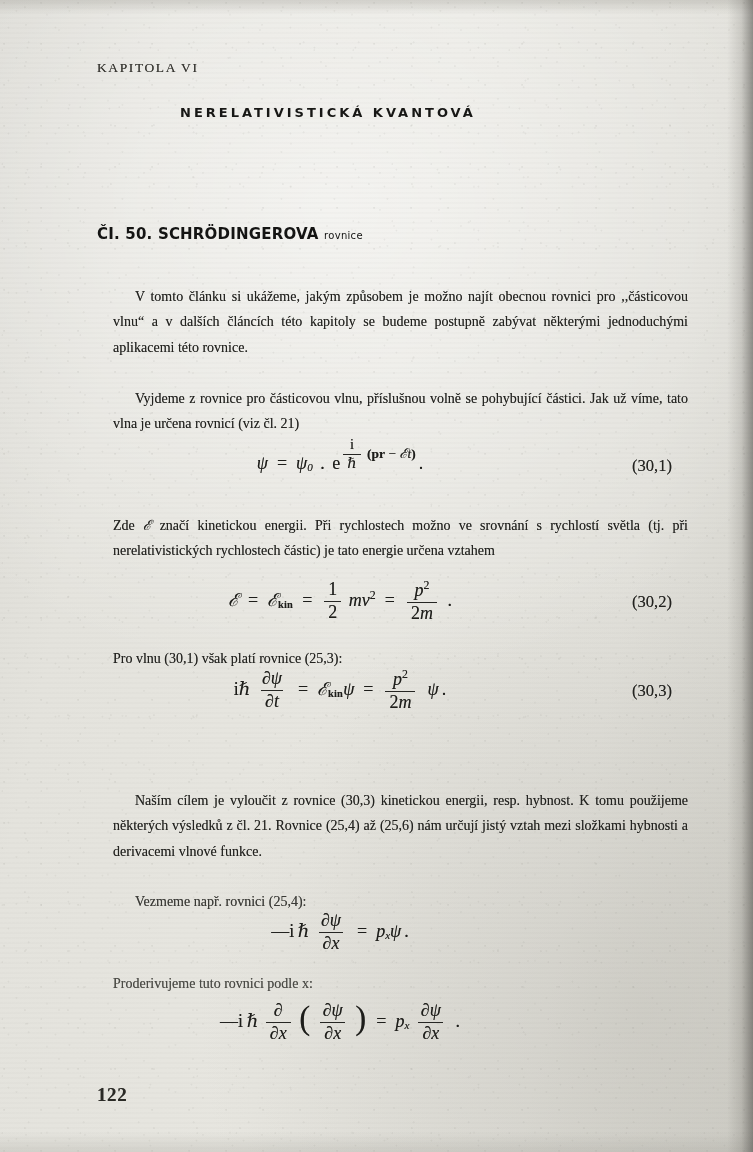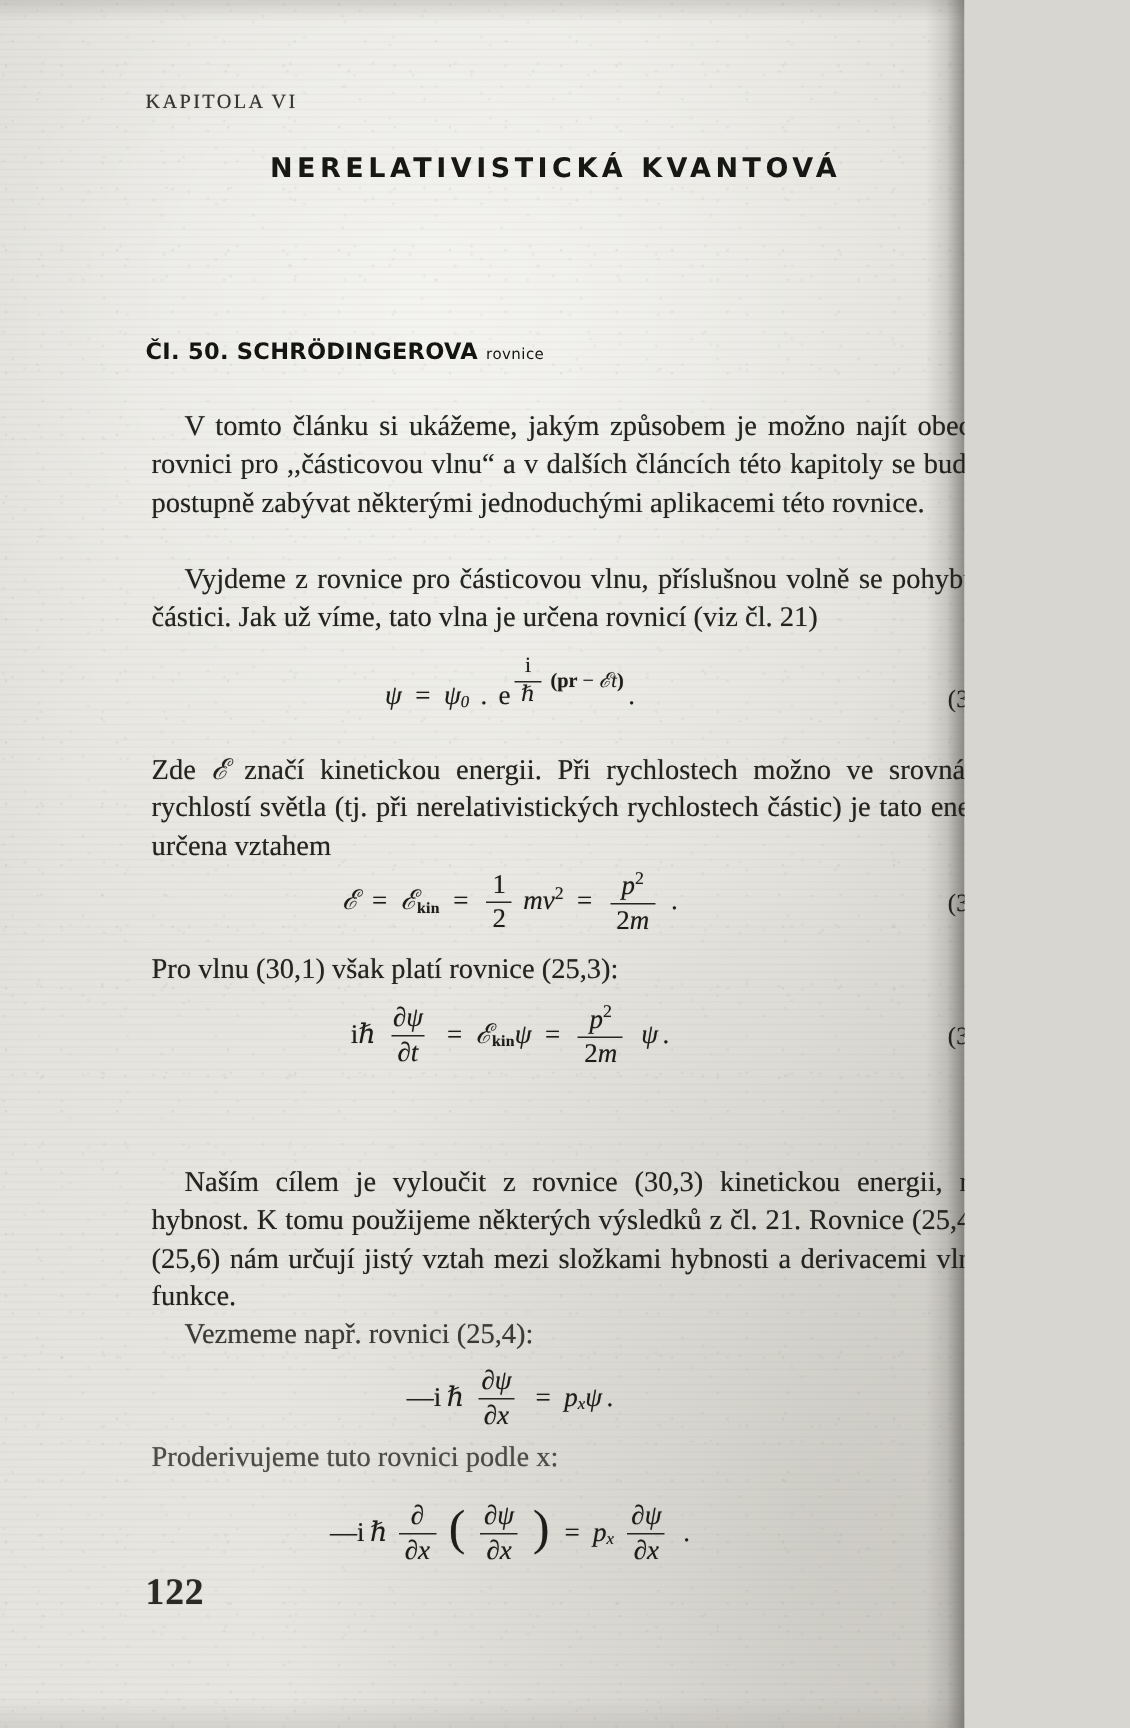--- a/index.html
+++ b/index.html
@@ -12,21 +12,21 @@
     height: 1152px;
     overflow: hidden;
     background: #d7d6d1;
     font-family: "Liberation Serif", "DejaVu Serif", serif;
     color: #1b1b1b;
   }
 
   
   .page {
     position: relative;
-    width: 643px;
+    width: 753px;
     height: 1152px;
     background:
       radial-gradient(ellipse 120% 70% at 44% 18%, rgba(255,255,255,0.55), rgba(255,255,255,0) 60%),
       radial-gradient(ellipse 90% 60% at 85% 88%, rgba(186,184,176,0.40), rgba(255,255,255,0) 65%),
       linear-gradient(101deg, #dbdad4 0%, #e4e3dd 18%, #e7e6e0 48%, #e1e0da 76%, #d2d1ca 100%);
     overflow: hidden;
   }
   
   .grain {
     position: absolute;
@@ -103,21 +103,21 @@
     font-family: "Liberation Serif", "DejaVu Serif", serif;
   }
 
   .title-block {
     position: absolute;
     top: 98px;
     left: 83px;
     width: 470px;
     font-family: "DejaVu Sans", "Liberation Sans", sans-serif;
     font-weight: 700;
-    font-size: 18px;
+    font-size: 13px;
     letter-spacing: 3.0px;
     line-height: 30px;
     color: #171715;
   }
 
   .section-head {
     position: absolute;
     top: 225px;
     left: 0;
     font-family: "DejaVu Sans", "Liberation Sans", sans-serif;
@@ -129,22 +129,22 @@
   .section-head .light {
     font-weight: 400;
     font-size: 10px;
     letter-spacing: .3px;
   }
 
   p.body {
     position: absolute;
     left: 0;
     width: 575px;
-    margin: 4px;
-    font-size: 19px;
+    margin: 16px;
+    font-size: 14px;
     line-height: 25.3px;
     text-align: justify;
     text-justify: inter-word;
     color: #232320;
     font-family: "Liberation Serif", "DejaVu Serif", serif;
   }
   p.body.indent { text-indent: 22px; }
   p.body.faded { color: #3a3a36; }
   p.body.faint { color: #4c4c47; }
 
@@ -214,22 +214,22 @@
     display: inline-block;
     position: relative;
     top: -11px;
     font-size: 13.5px;
   }
   .dotsep { margin: 0 3px; }
 
   .folio {
     position: absolute;
     left: 97px;
-    top: 1048px;
-    font-size: 25px;
+    top: 1084px;
+    font-size: 19px;
     font-weight: 700;
     letter-spacing: .6px;
     color: #2a2a26;
     font-family: "Liberation Serif", "DejaVu Serif", serif;
   }
 
   
   .inky { text-shadow: 0 0 .55px rgba(40,40,36,.55); }
 </style>
 </head>

